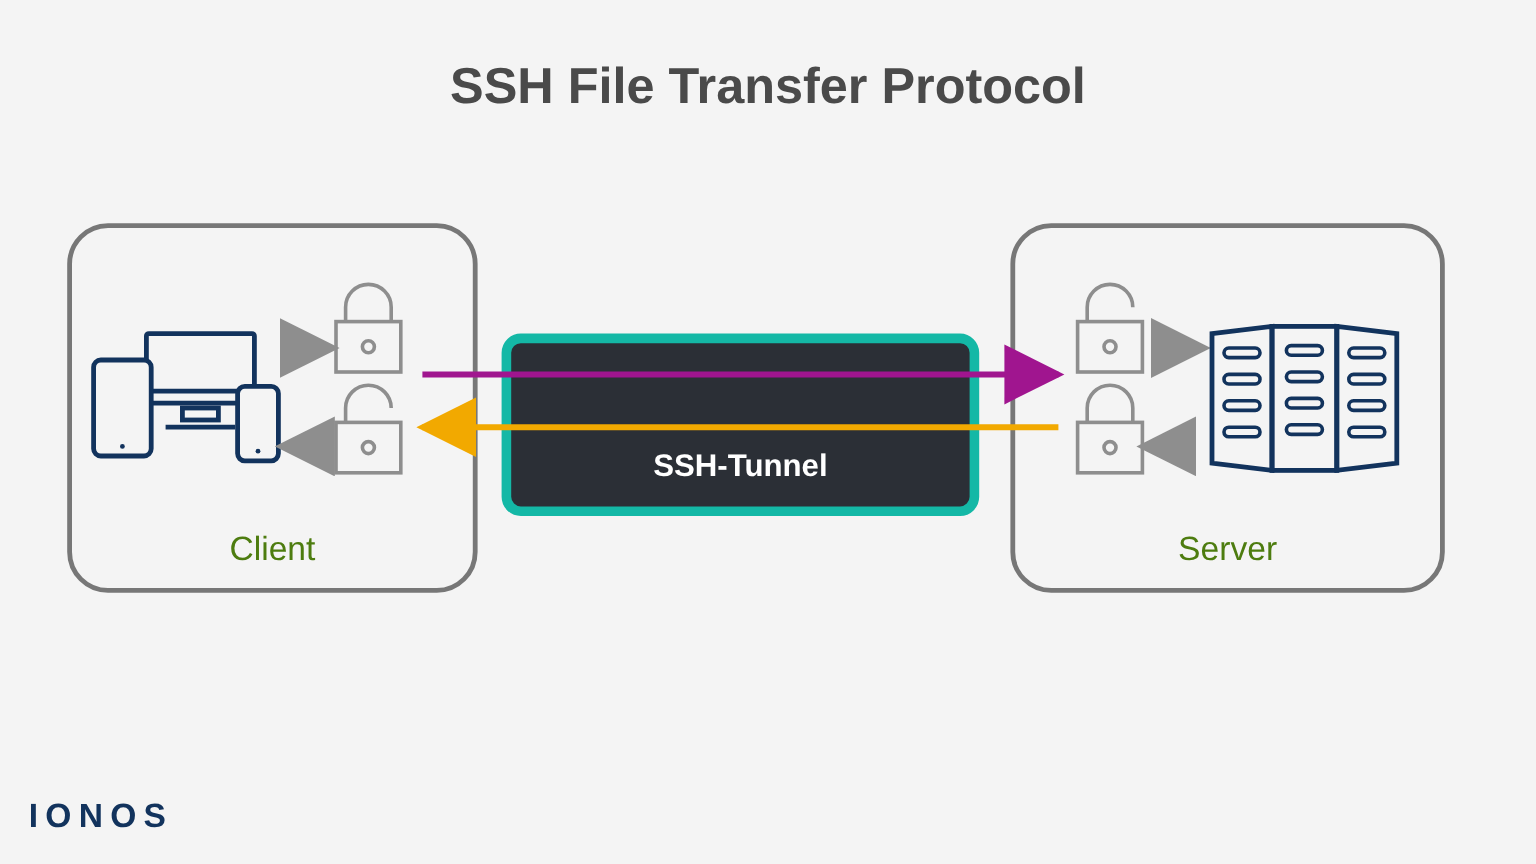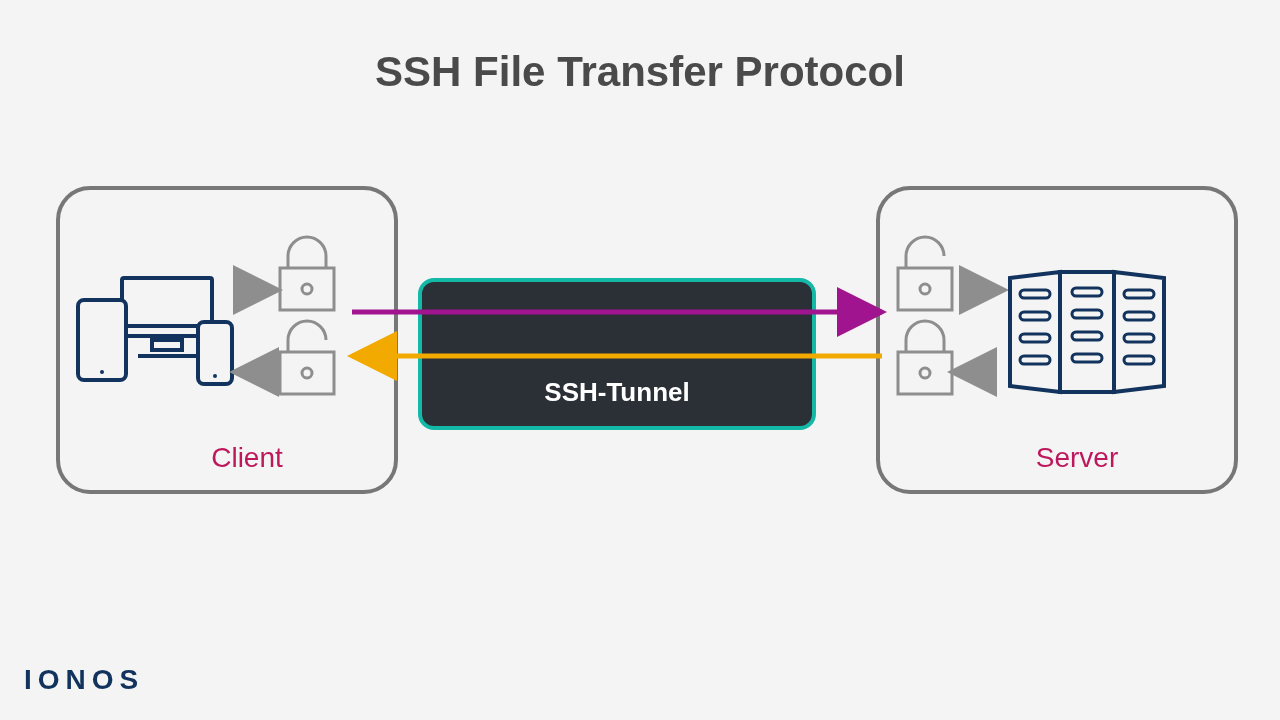--- a/index.html
+++ b/index.html
@@ -27,27 +27,26 @@
     border: 4px solid #777;
     border-radius: 34px;
     background: transparent;
   }
   .box-label {
     position: absolute;
     width: 100%;
     text-align: center;
     bottom: 16px;
     font-size: 28px;
-    color: #be185d;
-    margin-left: 20px;
+    color: #4d7c0f;
   }
   .tunnel {
     position: absolute;
     background: #2b2f36;
-    border: 4px solid #14b8a6;
+    border: 8px solid #14b8a6;
     border-radius: 16px;
     color: #fff;
     text-align: center;
     font-weight: 600;
     font-size: 26px;
     display: flex;
     align-items: flex-end;
     justify-content: center;
     padding-bottom: 18px;
     box-sizing: border-box;
@@ -70,21 +69,21 @@
 </style>
 </head>
 <body>
 
 <div class="title">SSH File Transfer Protocol</div>
 
 <div class="box" style="left:56px; top:186px; width:334px; height:300px;">
   <div class="box-label">Client</div>
 </div>
 
-<div class="box" style="left:876px; top:186px; width:354px; height:300px;text-decoration:underline;">
+<div class="box" style="left:842px; top:186px; width:354px; height:300px;text-decoration:underline;">
   <div class="box-label">Server</div>
 </div>
 
 <div class="tunnel" style="left:418px; top:278px; width:398px; height:152px;">
   <span>SSH-Tunnel</span>
 </div>
 
 <svg class="icons" width="1280" height="720">
   <defs>
     <marker id="arrGray" markerWidth="10" markerHeight="10" refX="7" refY="5" orient="auto">

